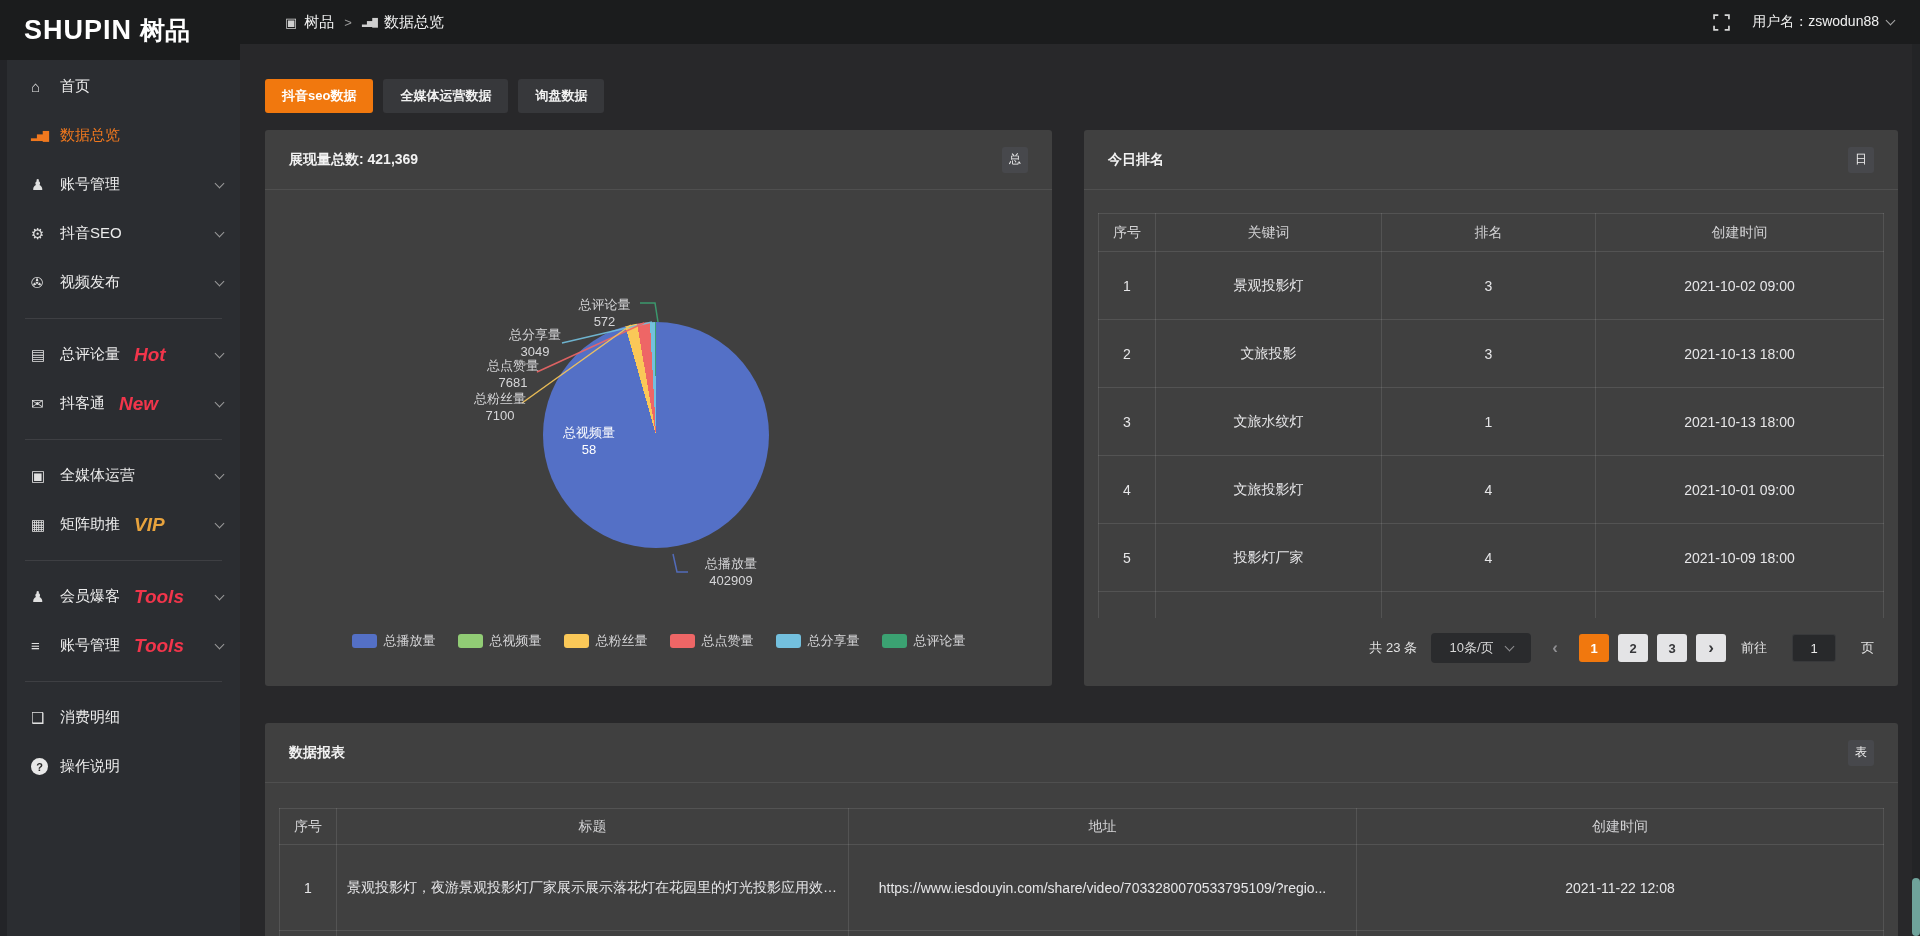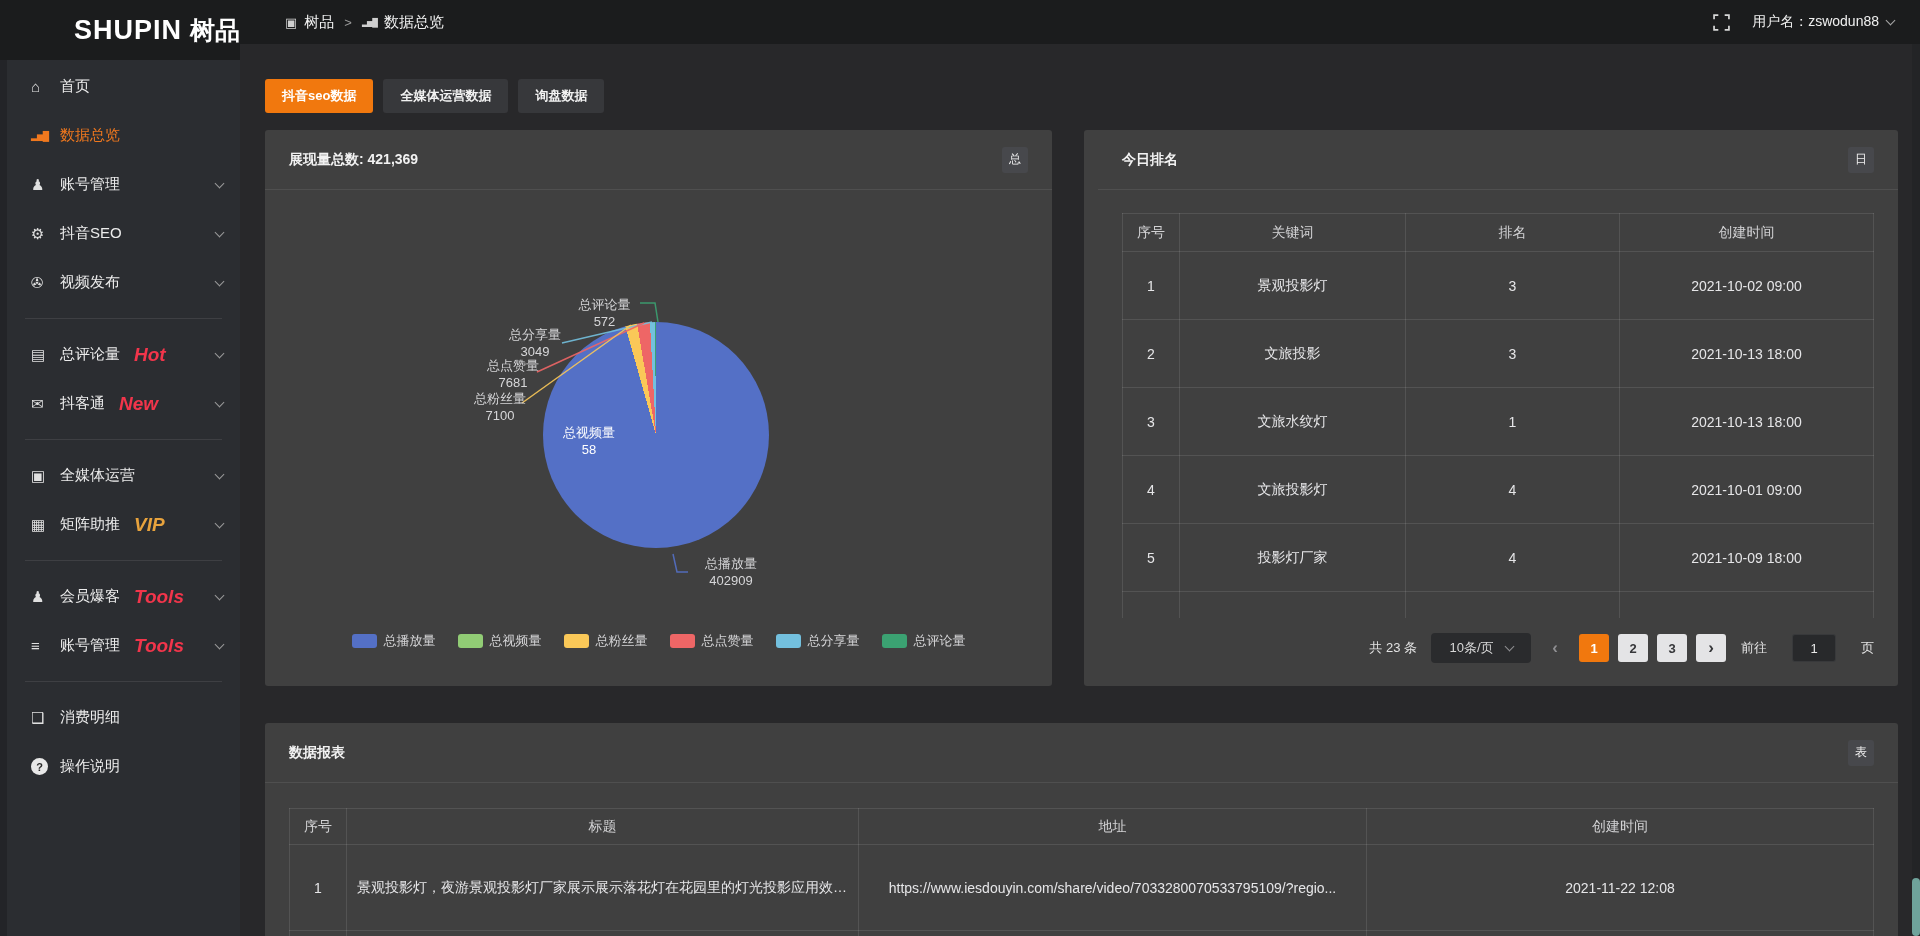--- a/index.html
+++ b/index.html
@@ -1,20 +1,20 @@
 <!DOCTYPE html>
 <html><head>
 <meta charset="utf-8">
 <style>
   * { box-sizing: border-box; }
   body { margin:0; background:#151617; font-family:"Liberation Sans","DejaVu Sans",sans-serif; }
   .app { position:relative; width:1920px; height:936px; background:#28282a; overflow:hidden; color:#e8e8e8; }
 
   
-  .logo-block { position:absolute; left:0; top:0; width:240px; height:60px; background:#1b1c1d; display:flex; align-items:center; z-index:3;justify-content:flex-end; }
+  .logo-block { position:absolute; left:0; top:0; width:240px; height:60px; background:#1b1c1d; display:flex; align-items:center; padding-left:24px; z-index:3; }
   .logo-en { position:relative; font-size:27px; font-weight:900; letter-spacing:1px; color:#fff; }
   .logo-cn { font-size:25px; font-weight:700; color:#fff; margin-left:8px; }
   .topbar { position:absolute; left:240px; top:0; width:1680px; height:44px; background:#1b1c1d; display:flex; align-items:center; justify-content:space-between; padding:0 26px 0 45px; z-index:2; }
   .breadcrumb { display:flex; align-items:center; gap:10px; }
   .crumb { display:flex; align-items:center; gap:7px; font-size:15px; color:#f2f2f2; cursor:pointer; }
   .crumb-icon { color:#cfcfcf; font-size:13px; }
   .icon-bars { font-size:8px; letter-spacing:-1px; }
   .crumb-sep { color:#9a9a9a; font-size:13px; }
   .user-area { display:flex; align-items:center; gap:22px; }
   .fs-icon { display:flex; cursor:pointer; }
@@ -34,38 +34,38 @@
   .sb-divider { height:1px; background:rgba(255,255,255,0.09); margin:11px 18px; }
 
   
   .tabs { position:absolute; left:265px; top:79px; display:flex; gap:10px; }
   .tab { height:34px; padding:8px 17px; border-radius:3px; background:#37383b; color:#f2f2f2; font-size:13px; font-weight:700; display:flex; align-items:center; cursor:pointer; }
   .tab.active { background:#f1780e; color:#fff; }
 
   
   .panel { position:absolute; background:#404040; border-radius:3px; }
   #panel-overview { left:265px; top:130px; width:787px; height:556px; }
-  #panel-rank { left:1084px; top:130px; width:814px; height:556px;padding-left:14px; }
+  #panel-rank { left:1084px; top:130px; width:814px; height:556px; }
   #panel-report { left:265px; top:723px; width:1633px; height:260px; }
   .panel-head { height:60px; display:flex; align-items:center; justify-content:space-between; padding:0 24px; border-bottom:1px solid rgba(255,255,255,0.08); }
   .panel-title { font-size:14px; color:#f2f2f2; font-weight:600; }
   .corner-btn { width:26px; height:26px; background:#47484c; border-radius:3px; color:#f0f0f0; font-size:12px; display:flex; align-items:center; justify-content:center; cursor:pointer; }
 
   
   .chart-title { position:absolute; left:0; right:0; top:80px; text-align:center; font-size:21px; color:#cdced1; font-weight:600; letter-spacing:1px; }
   .pie { position:absolute; left:278px; top:192px; width:226px; height:226px; border-radius:50%; cursor:pointer; }
   .chart-lines { position:absolute; left:0; top:0; pointer-events:none; }
   .clabel { position:absolute; font-size:13px; line-height:17px; color:#d6d6d8; text-align:center; }
   .clabel.inside { color:#fff; }
   .legend { position:absolute; left:0; right:0; top:502px; display:flex; justify-content:center; align-items:center; gap:22px; }
   .litem { display:flex; align-items:center; gap:7px; font-size:13px; color:#d6d6d8; cursor:pointer; }
   .lswatch { width:25px; height:14px; border-radius:3px; flex:none; }
 
   
-  .table-wrap { margin:23px 24px 0; }
+  .table-wrap { margin:23px 14px 0; }
   .dtable { width:100%; border-collapse:collapse; table-layout:fixed; }
   .dtable th { font-weight:400; color:#d2d2d4; font-size:14px; height:38px; border:1px solid rgba(255,255,255,0.1); padding:0 8px; }
   .dtable td { color:#e6e6e8; font-size:14px; text-align:center; border:1px solid rgba(255,255,255,0.1); padding:0 10px; overflow:hidden; white-space:nowrap; text-overflow:ellipsis; }
   .rank-table td { height:68px; }
   .rank-table tr.partial td { height:26px; border-bottom:none; }
   .report-table th { height:36px; }
   .report-table td { height:86px; }
   .report-table tr.partial td { height:40px; border-bottom:none; }
   .link-cell { color:#f0862d; cursor:pointer; }
 

